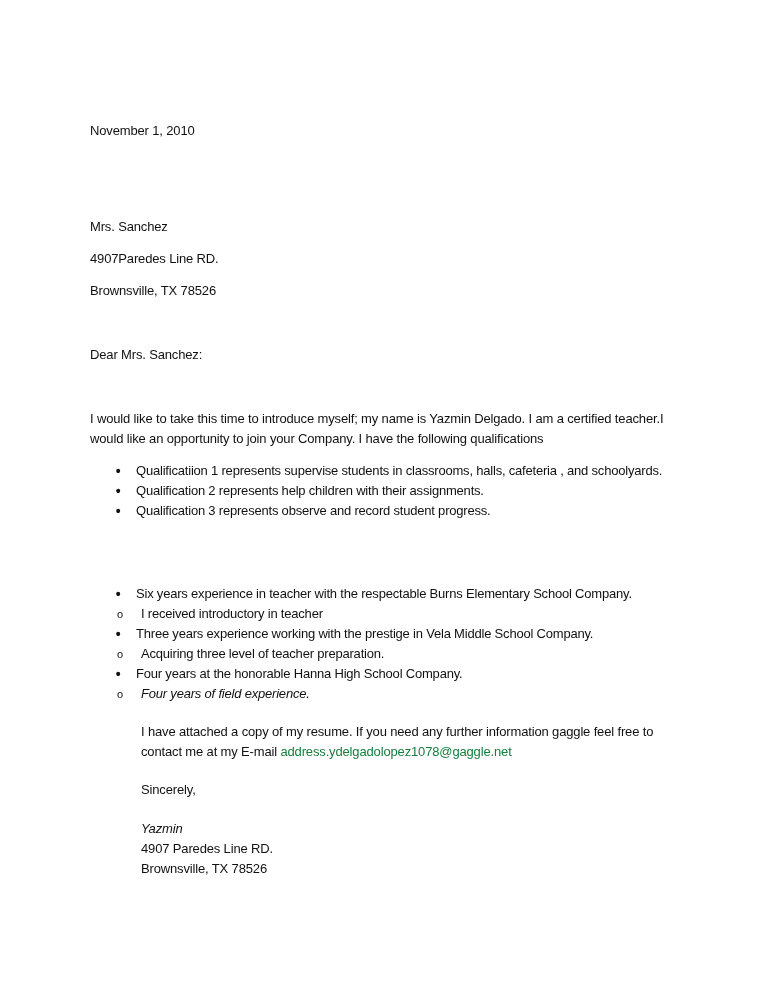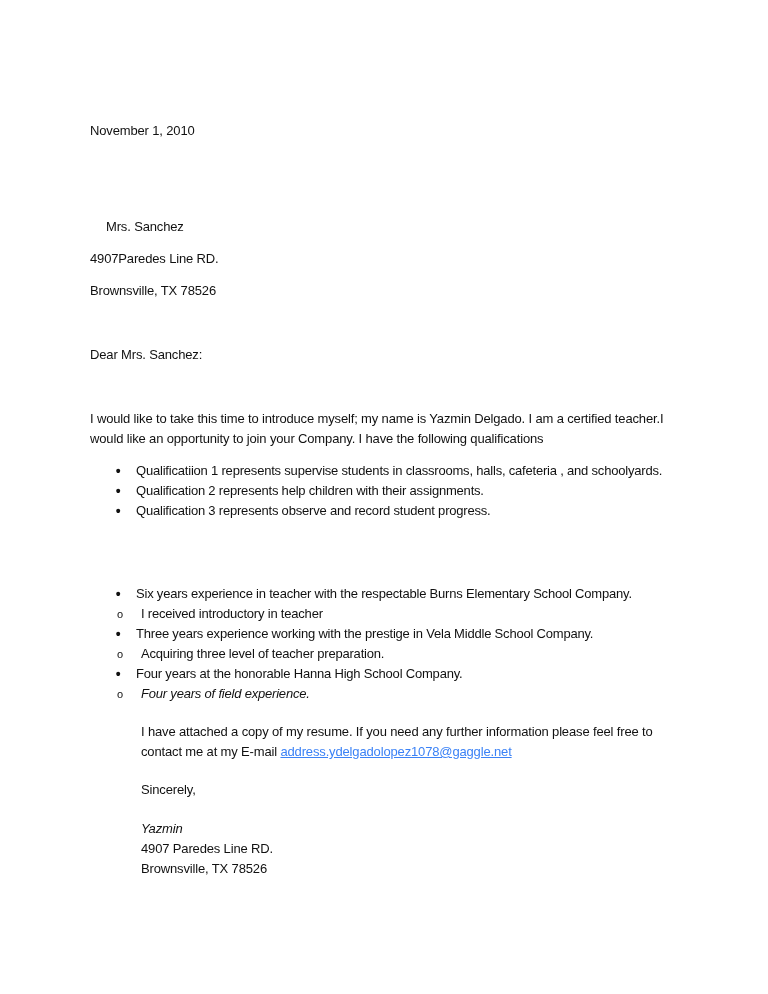--- a/index.html
+++ b/index.html
@@ -41,32 +41,31 @@
       text-align: center;
     }
     .bullet-disc {
       font-size: 14px;
       font-weight: bold;
     }
     .bullet-circle {
       font-size: 11px;
     }
     .email-link {
-      color: #3b82f6;
-      text-decoration: underline;
+      color: #15803d;
     }
   </style>
 </head>
 <body>
 
 <div class="page">
 
   <div class="line" style="top:123px;">November 1, 2010</div>
 
-  <div class="line" style="top:219px;margin-left:16px;">Mrs. Sanchez</div>
+  <div class="line" style="top:219px;">Mrs. Sanchez</div>
   <div class="line" style="top:251px;">4907Paredes Line RD.</div>
   <div class="line" style="top:283px;">Brownsville, TX 78526</div>
 
   <div class="line" style="top:347px;">Dear Mrs. Sanchez:</div>
 
   <div class="line" style="top:431px;">would like an opportunity to join your Company. I have the following  qualifications</div>
   <div class="line" style="top:411px;">I would like to take this time to introduce myself; my name is Yazmin Delgado. I am a certified  teacher.I</div>
 
   <div>
     <div class="bullet-item" style="top:463px; left:113px;">
@@ -104,21 +103,21 @@
     <div class="bullet-item" style="top:666px; left:113px;">
       <span class="bullet-mark bullet-disc" style="left:0;">•</span>
       <span style="position:absolute; left:23px;">Four years at the honorable Hanna High School Company.</span>
     </div>
     <div class="bullet-item" style="top:686px; left:113px;">
       <span class="bullet-mark bullet-circle" style="left:2px;">o</span>
       <span style="position:absolute; left:28px;font-style:italic;">Four years of field experience.</span>
     </div>
   </div>
 
-  <div class="line" style="top:724px; left:141px;">I have attached a copy of my resume. If you need any further information please feel free to</div>
+  <div class="line" style="top:724px; left:141px;">I have attached a copy of my resume. If you need any further information gaggle feel free to</div>
   <div class="line" style="top:744px; left:141px;">
     <span>contact me at my E-mail </span><a class="email-link">address.ydelgadolopez1078@gaggle.net</a>
   </div>
 
   <div class="line" style="top:782px; left:141px;">Sincerely,</div>
 
   <div class="line" style="top:821px; left:141px;font-style:italic;">Yazmin</div>
   <div class="line" style="top:841px; left:141px;">4907 Paredes Line RD.</div>
   <div class="line" style="top:861px; left:141px;">Brownsville, TX 78526</div>
 

